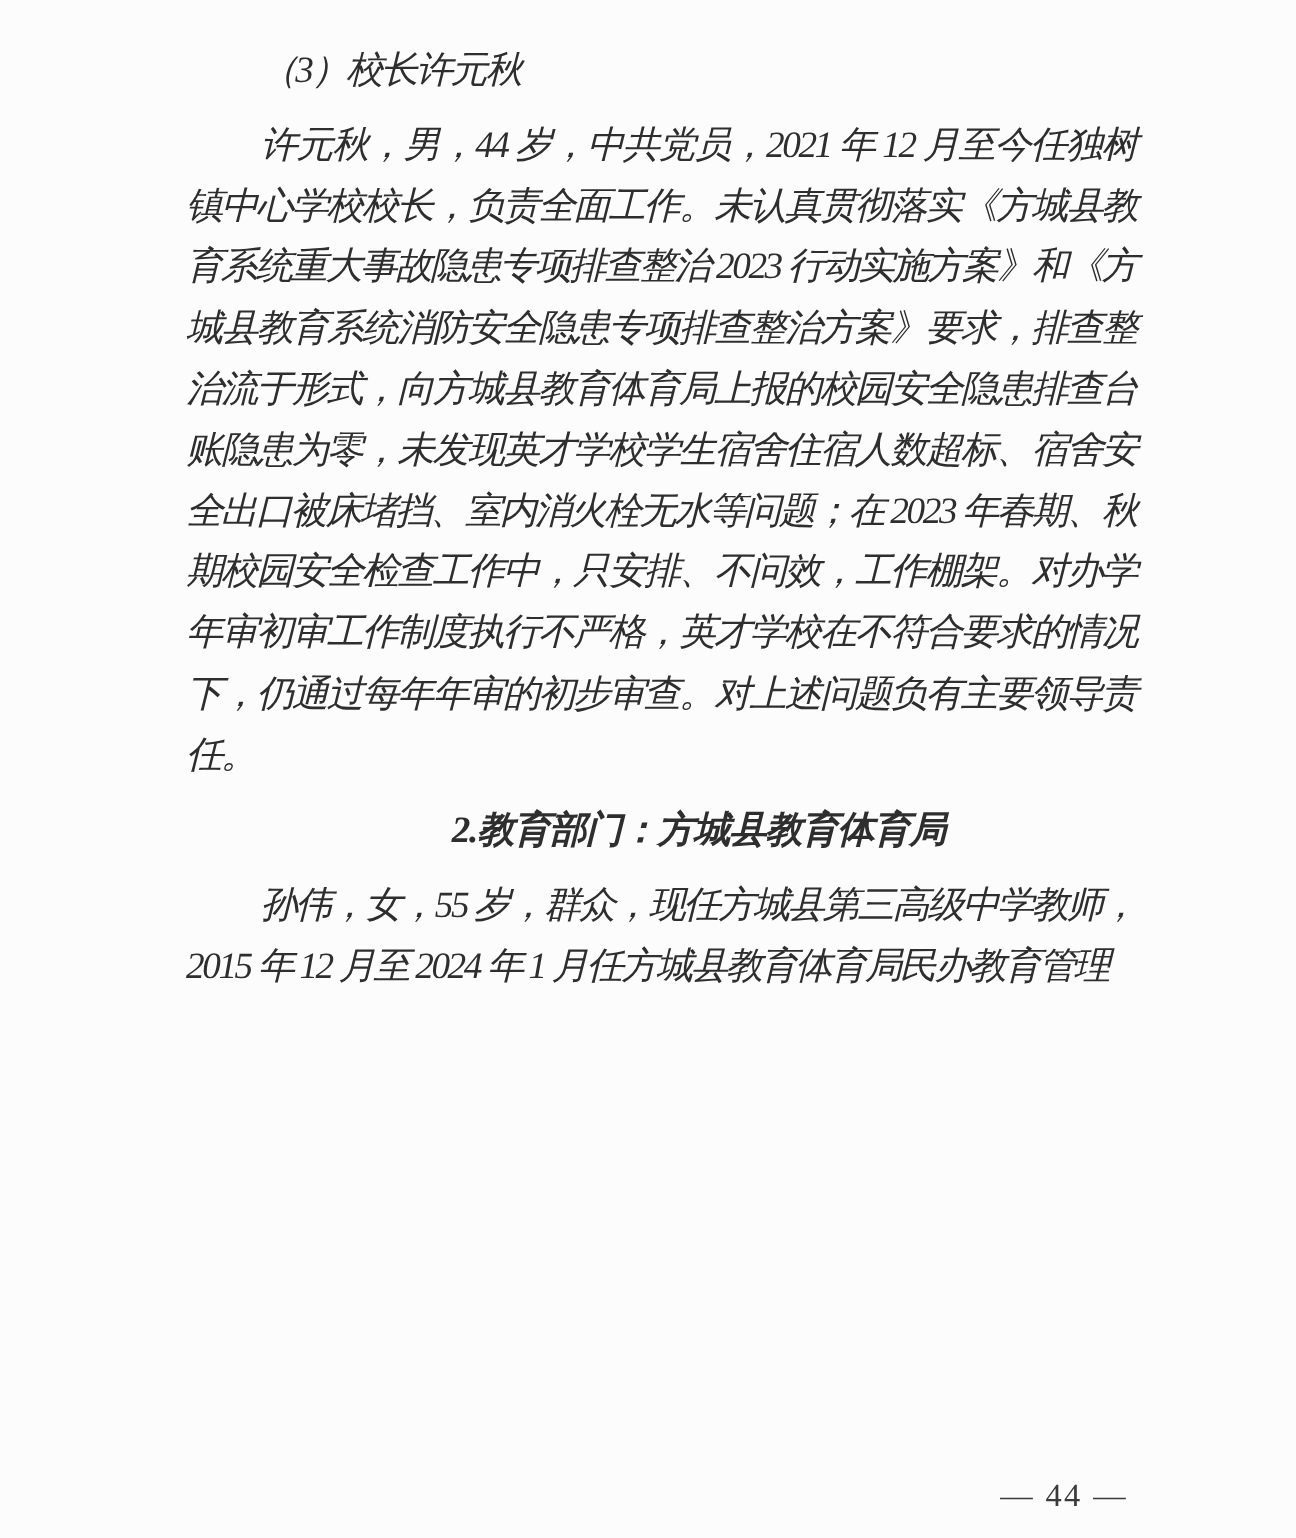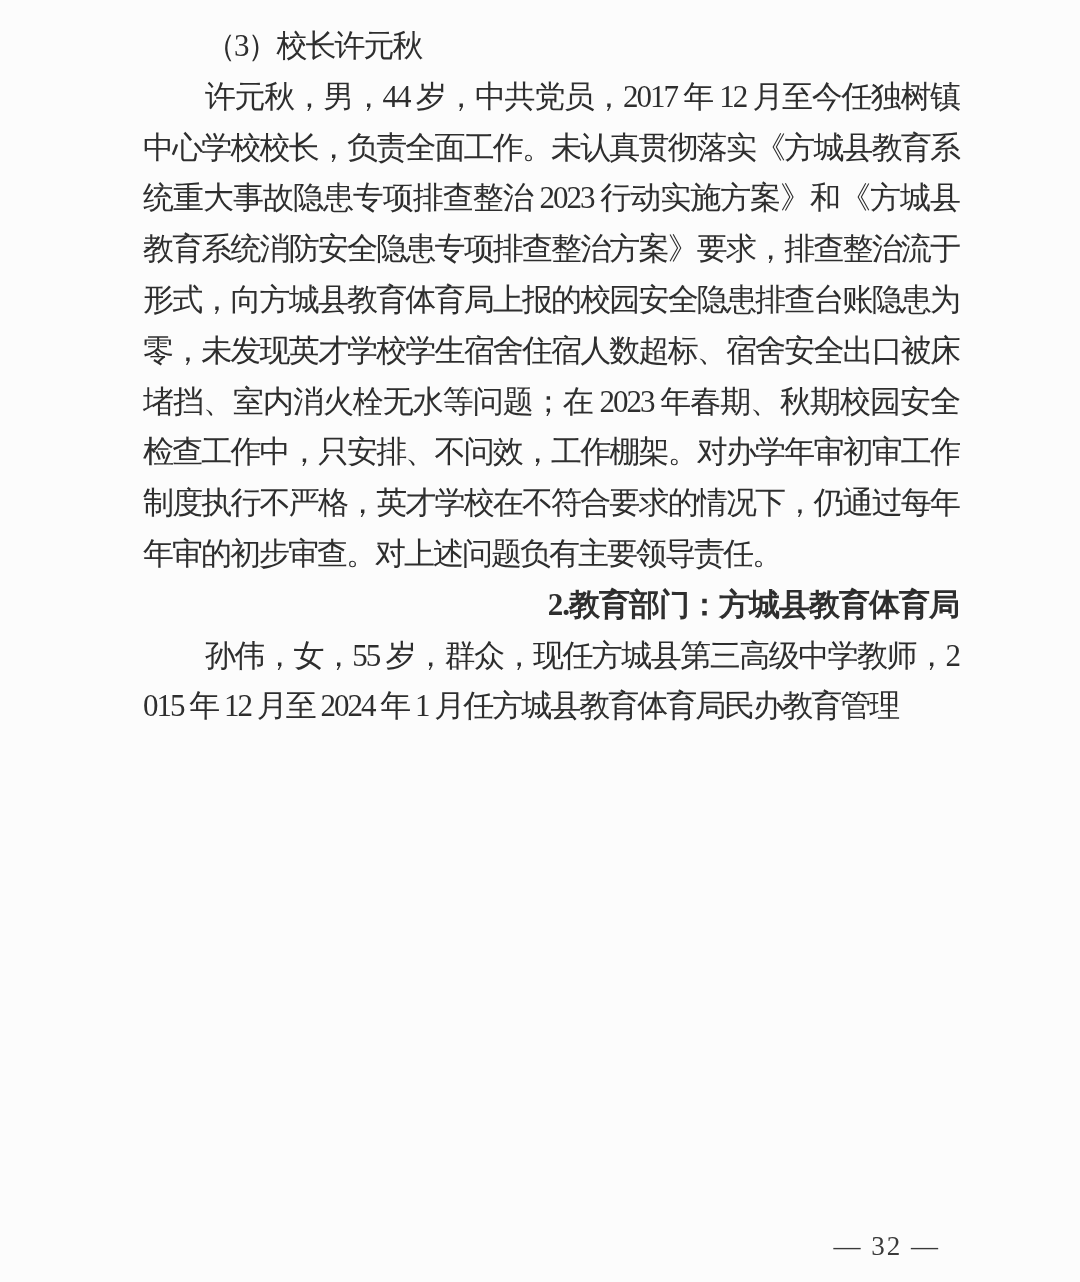--- a/index.html
+++ b/index.html
@@ -19,55 +19,56 @@
     position: absolute;
     inset: 0;
   }
   .content {
     position: absolute;
     left: 143px;
     top: 21px;
     width: 816px;
   }
   .content p {
-    margin: 0;
+    margin: 12px;
     font-size: 31px;
     line-height: 50.8px;
     letter-spacing: -2px;
     text-align: justify;
     text-indent: 2em;
     word-break: break-all;
+    font-style: italic;
   }
   .content p.sub {
     text-align: left;
   }
   .content p.bold-head {
     font-weight: 700;
-    text-align: right;
+    text-align: center;
     letter-spacing: -1px;
   }
   .footer {
     position: absolute;
     right: 140px;
     bottom: 20px;
   }
   .pagenum {
     font-size: 27px;
     letter-spacing: 2px;
     color: #3a3a3a;
     font-family: "Liberation Serif", "DejaVu Serif", serif;
   }
 </style>
 </head>
 <body>
 
 <div class="page">
   <div class="content">
     <p class="sub">（3）校长许元秋</p>
-    <p class="para">许元秋，男，44 岁，中共党员，2017 年 12 月至今任独树镇中心学校校长，负责全面工作。未认真贯彻落实《方城县教育系统重大事故隐患专项排查整治 2023 行动实施方案》和《方城县教育系统消防安全隐患专项排查整治方案》要求，排查整治流于形式，向方城县教育体育局上报的校园安全隐患排查台账隐患为零，未发现英才学校学生宿舍住宿人数超标、宿舍安全出口被床堵挡、室内消火栓无水等问题；在 2023 年春期、秋期校园安全检查工作中，只安排、不问效，工作棚架。对办学年审初审工作制度执行不严格，英才学校在不符合要求的情况下，仍通过每年年审的初步审查。对上述问题负有主要领导责任。</p>
+    <p class="para">许元秋，男，44 岁，中共党员，2021 年 12 月至今任独树镇中心学校校长，负责全面工作。未认真贯彻落实《方城县教育系统重大事故隐患专项排查整治 2023 行动实施方案》和《方城县教育系统消防安全隐患专项排查整治方案》要求，排查整治流于形式，向方城县教育体育局上报的校园安全隐患排查台账隐患为零，未发现英才学校学生宿舍住宿人数超标、宿舍安全出口被床堵挡、室内消火栓无水等问题；在 2023 年春期、秋期校园安全检查工作中，只安排、不问效，工作棚架。对办学年审初审工作制度执行不严格，英才学校在不符合要求的情况下，仍通过每年年审的初步审查。对上述问题负有主要领导责任。</p>
     <p class="bold-head">2.教育部门：方城县教育体育局</p>
     <p class="para">孙伟，女，55 岁，群众，现任方城县第三高级中学教师，2015 年 12 月至 2024 年 1 月任方城县教育体育局民办教育管理</p>
   </div>
 
   <div class="footer">
-    <span class="pagenum">— 32 —</span>
+    <span class="pagenum">— 44 —</span>
   </div>
 </div>
 
 </body></html>

